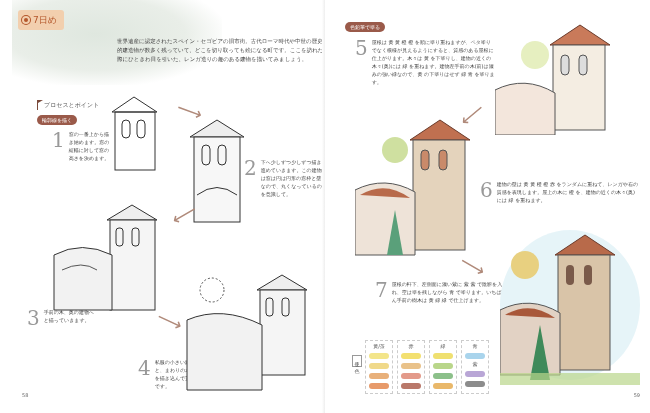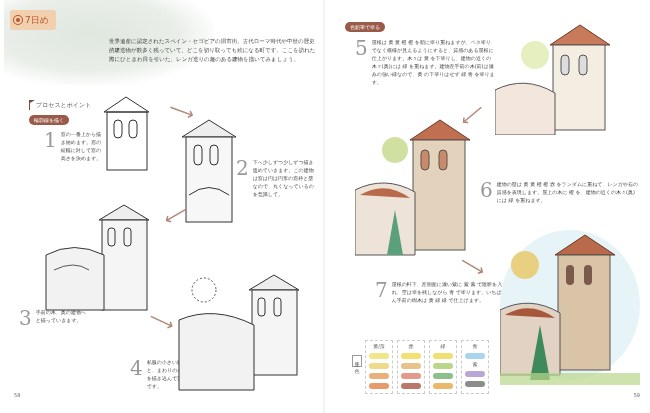--- a/index.html
+++ b/index.html
@@ -1,18 +1,18 @@
 <!DOCTYPE html>
 <html><head>
 <meta charset="utf-8">
 <style>
 *{box-sizing:border-box;margin:0;padding:0}
 body{width:650px;height:413px;background:#fff;font-family:"DejaVu Sans",sans-serif;position:relative;overflow:hidden;color:#333}
 .page{position:absolute;top:0;height:413px;background:#fff}
-.left{left:4px;width:368px}
+.left{left:12px;width:368px}
 .right{left:325px;width:325px}
 .gutter{position:absolute;left:322px;top:0;width:6px;height:413px;background:linear-gradient(90deg,#fff,#eee,#fff)}
 .wash{position:absolute;left:0;top:0;width:210px;height:85px;background:radial-gradient(ellipse at 40% 40%,#dfe7df 0%,#e9eee8 50%,rgba(255,255,255,0) 75%)}
 .daytag{position:absolute;left:6px;top:10px;width:46px;height:20px;background:#f2cfae;border-radius:3px;font-size:9px;color:#b3562a;display:flex;align-items:center;padding-left:4px;gap:3px}
 .daytag .dot{width:8px;height:8px;border-radius:50%;background:#b3562a;border:2px solid #f2cfae;box-shadow:0 0 0 1px #b3562a}
 .title{position:absolute;left:25px;top:40px;font-size:16px;color:#333;letter-spacing:1px}
 .intro{position:absolute;left:105px;top:37px;width:210px;font-size:5.5px;line-height:9px;color:#444}
 .pointhead{position:absolute;left:25px;top:100px;font-size:6px;color:#555;display:flex;gap:3px;align-items:center}
 .flag{width:4px;height:10px;border-left:1.5px solid #7a4a3a;position:relative}
 .flag:after{content:"";position:absolute;left:0;top:0;border-left:5px solid #7a4a3a;border-bottom:3px solid transparent}

